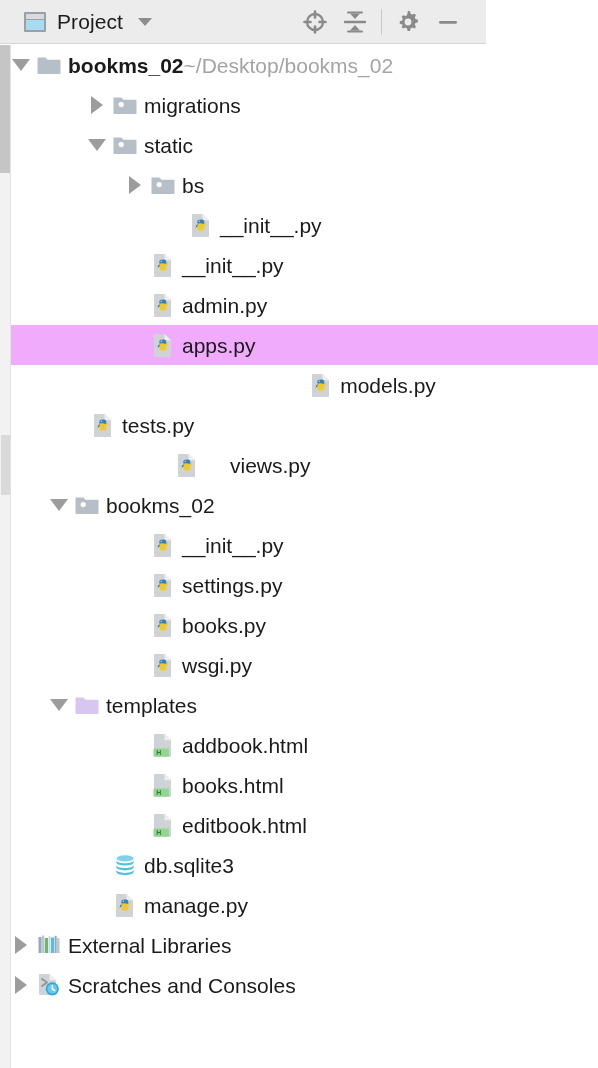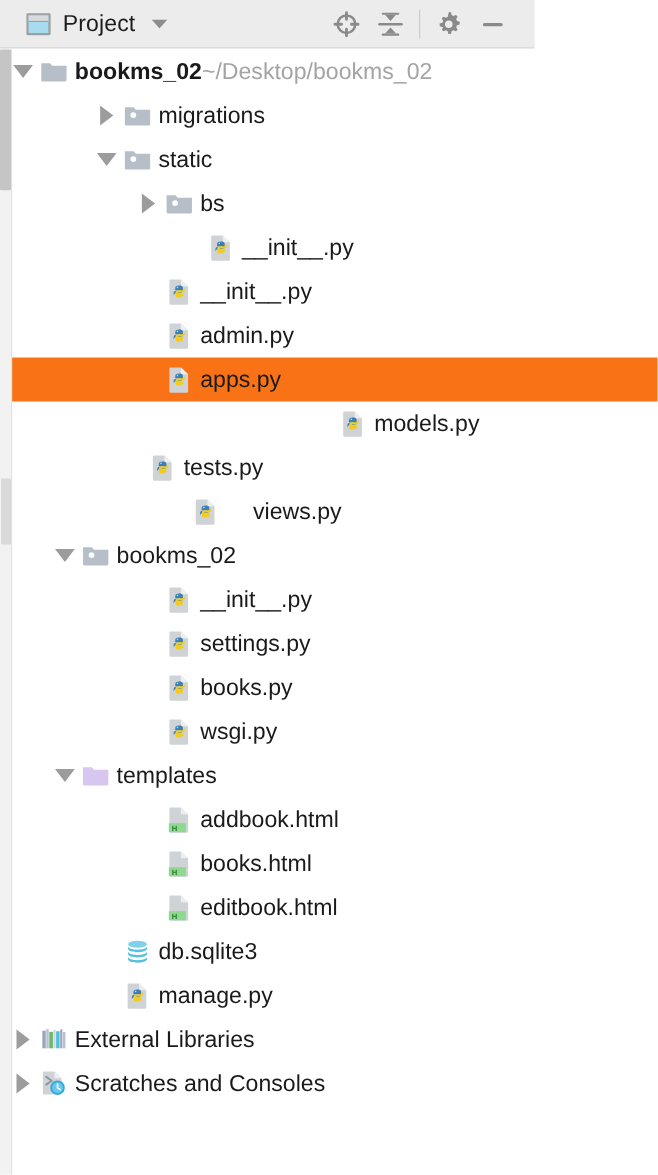--- a/index.html
+++ b/index.html
@@ -107,21 +107,21 @@
 
   .row {
     position: relative;
     height: 40px;
     display: flex;
     align-items: center;
     width: 598px;
     box-sizing: border-box;
     white-space: nowrap;
   }
-  .row.selected { background: #f97316; }
+  .row.selected { background: #f0abfc; }
 
   .twisty {
     width: 26px;
     height: 40px;
     display: flex;
     align-items: center;
     justify-content: center;
     flex: 0 0 auto;
   }
   .tri-right {
@@ -346,21 +346,21 @@
         <span class="icon-slot">
           <svg width="26" height="26" viewBox="0 0 26 26" class="ico">
             <path fill="#cfd3d6" d="M5 2h9.5L21 8.2V24a1 1 0 0 1-1 1H5a1 1 0 0 1-1-1V3a1 1 0 0 1 1-1z"></path>
             <path fill="#eceff1" d="M14.5 2L21 8.2h-6.5z"></path>
             <path fill="#3a7fb8" d="M9.3 10.2c0-2 1.3-2.6 3.6-2.6 1.9 0 3.4.35 3.4 2.2v2.3c0 1.35-1.1 2.15-2.5 2.15h-3.1c-1.6 0-2.9 1-2.9 2.65v-2.1c0-1.6 1-2.6 2.9-2.6h3.1v-.6H9.3zm2.05-1.65a.72.72 0 1 0 0 1.44.72.72 0 0 0 0-1.44z"></path>
             <path fill="#f2cb1d" d="M18.1 13.3c0 2-1.3 2.6-3.6 2.6-1.9 0-3.4-.35-3.4-2.2v-2.3c0-1.35 1.1-2.15 2.5-2.15h3.1c1.6 0 2.9-1 2.9-2.65v2.1c0 1.6-1 2.6-2.9 2.6h-3.1v.6h4.5zm-2.05 1.65a.72.72 0 1 0 0 1.44.72.72 0 0 0 0-1.44z" transform="translate(-1.6 2.6)"></path>
           </svg>
         </span>
         <span class="label">models.py</span>
       </div>
-      <div class="row" style="padding-left: 107px;">
+      <div class="row" style="padding-left: 62px;">
         <span class="twisty">
           <span class="tri-blank"></span>
         </span>
         <span class="icon-slot">
           <svg width="26" height="26" viewBox="0 0 26 26" class="ico">
             <path fill="#cfd3d6" d="M5 2h9.5L21 8.2V24a1 1 0 0 1-1 1H5a1 1 0 0 1-1-1V3a1 1 0 0 1 1-1z"></path>
             <path fill="#eceff1" d="M14.5 2L21 8.2h-6.5z"></path>
             <path fill="#3a7fb8" d="M9.3 10.2c0-2 1.3-2.6 3.6-2.6 1.9 0 3.4.35 3.4 2.2v2.3c0 1.35-1.1 2.15-2.5 2.15h-3.1c-1.6 0-2.9 1-2.9 2.65v-2.1c0-1.6 1-2.6 2.9-2.6h3.1v-.6H9.3zm2.05-1.65a.72.72 0 1 0 0 1.44.72.72 0 0 0 0-1.44z"></path>
             <path fill="#f2cb1d" d="M18.1 13.3c0 2-1.3 2.6-3.6 2.6-1.9 0-3.4-.35-3.4-2.2v-2.3c0-1.35 1.1-2.15 2.5-2.15h3.1c1.6 0 2.9-1 2.9-2.65v2.1c0 1.6-1 2.6-2.9 2.6h-3.1v.6h4.5zm-2.05 1.65a.72.72 0 1 0 0 1.44.72.72 0 0 0 0-1.44z" transform="translate(-1.6 2.6)"></path>
           </svg>

